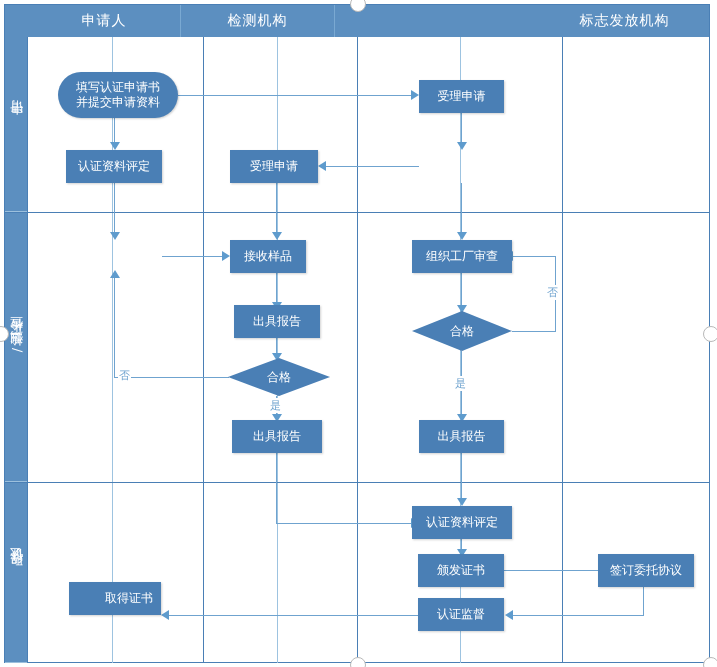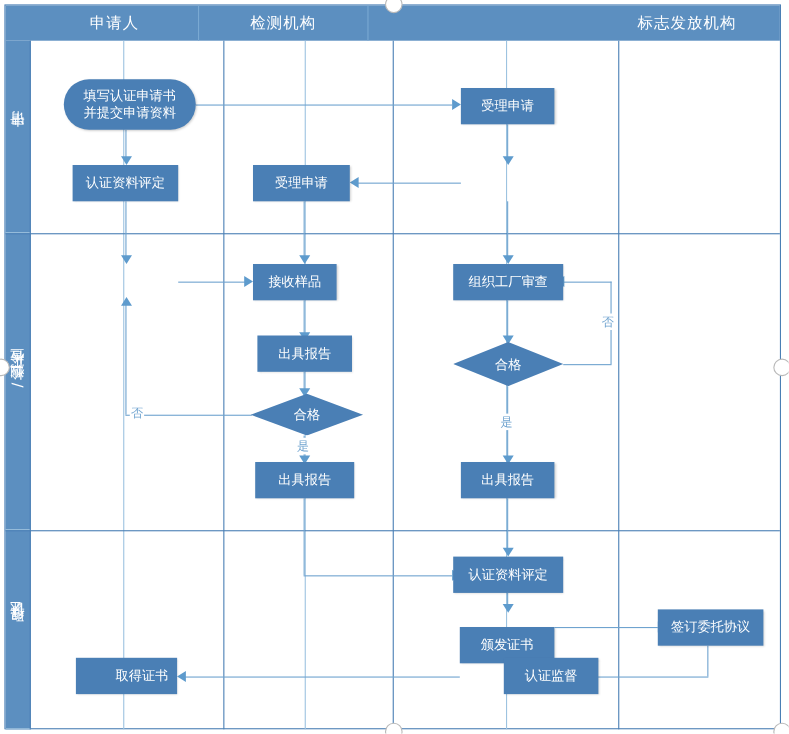--- a/index.html
+++ b/index.html
@@ -304,27 +304,27 @@
     <div class="dshape"></div>
     <div class="dtext">合格</div>
   </div>
 
   <div class="node" style="left:232px;top:420px;width:90px;height:33px;">出具报告</div>
 
   <div class="node" style="left:419px;top:420px;width:85px;height:33px;">出具报告</div>
 
   <div class="node" style="left:412px;top:506px;width:100px;height:33px;">认证资料评定</div>
 
-  <div class="node" style="left:418px;top:554px;width:86px;height:33px;margin-top:16px;">颁发证书</div>
+  <div class="node" style="left:418px;top:554px;width:86px;height:33px;">颁发证书</div>
 
   <div class="node" style="left:598px;top:554px;width:96px;height:33px;">签订委托协议</div>
 
-  <div class="node" style="left:418px;top:598px;width:86px;height:33px;margin-left:40px;">认证监督</div>
-
-  <div class="node" style="left:69px;top:598px;width:92px;height:33px;padding-left:28px;">取得证书</div>
+  <div class="node" style="left:418px;top:598px;width:86px;height:33px;">认证监督</div>
+
+  <div class="node" style="left:69px;top:582px;width:92px;height:33px;padding-left:28px;">取得证书</div>
 
   <div class="handle" style="left:350px;top:-4px;"></div>
   <div class="handle" style="left:-7px;top:326px;"></div>
   <div class="handle" style="left:703px;top:326px;"></div>
   <div class="handle" style="left:350px;top:657px;"></div>
   <div class="handle" style="left:703px;top:657px;"></div>
 
 </div>
 
 </body></html>

